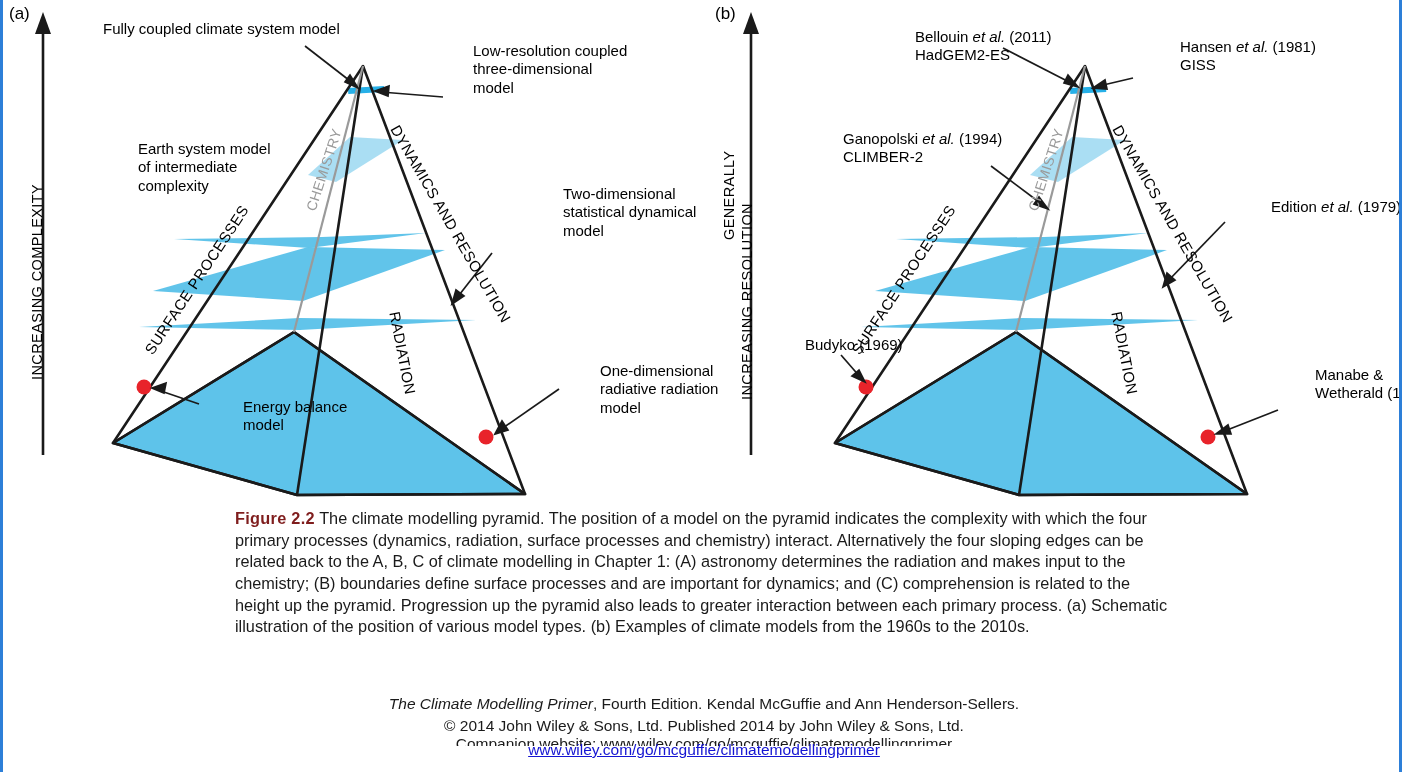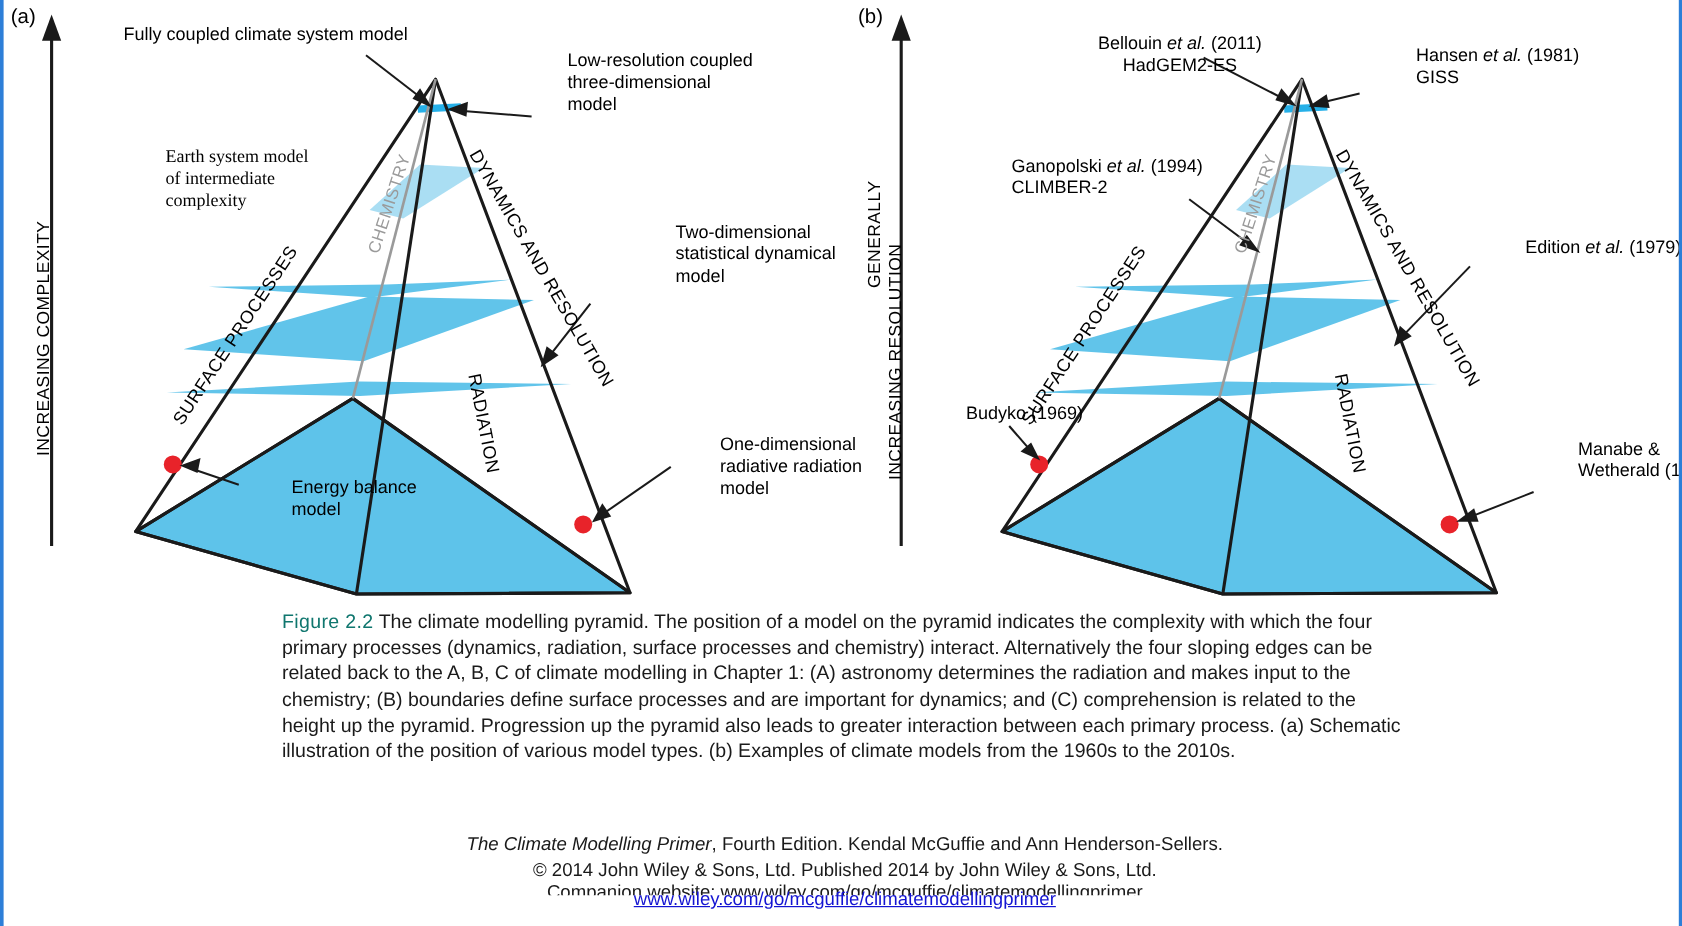--- a/index.html
+++ b/index.html
@@ -31,22 +31,22 @@
   }
   svg.fig { position:absolute; left:0; top:0; }
   .caption {
     position:absolute;
     left:232px; top:508px; width:940px;
     font-size:16.3px;
     line-height:1.33;
     color:#1a1a1a;
   }
   .caption b.figlbl {
-    color:#0f766e;
-    font-weight:normal;
+    color:#7f1d1d;
+    font-weight:bold;
     letter-spacing:0.3px;
   }
   .credit {
     position:absolute;
     left:0; top:693px; width:1402px;
     text-align:center;
     font-size:15.5px;
     line-height:1.4;
     color:#1a1a1a;
   }
@@ -169,21 +169,21 @@
 <div class="note" style="left:60px; top:20px;">
   <div>Fully coupled climate system model</div>
 </div>
 
 <div class="note" style="left:430px; top:42px;">
   <div>Low-resolution coupled</div>
   <div>three-dimensional</div>
   <div>model</div>
 </div>
 
-<div class="note" style="left:95px; top:122px;font-family:Liberation Serif, serif;">
+<div class="note" style="left:95px; top:140px;">
   <div>Earth system model</div>
   <div>of intermediate</div>
   <div>complexity</div>
 </div>
 
 <div class="note" style="left:520px; top:185px;">
   <div>Two-dimensional</div>
   <div>statistical dynamical</div>
   <div>model</div>
 </div>
@@ -200,21 +200,21 @@
 </div>
 
 <div class="axis-text" style="left:718px; top:240px; transform:rotate(-90deg);">GENERALLY</div>
 <div class="axis-text" style="left:736px; top:400px; transform:rotate(-90deg);">INCREASING RESOLUTION</div>
 
 <div class="axis-text" style="left:845px; top:348px; transform:rotate(-56.5deg); font-size:15px;">SURFACE PROCESSES</div>
 <div class="axis-text" style="left:1022px; top:208px; transform:rotate(-72deg); color:#9a9a9a; font-size:14px;">CHEMISTRY</div>
 <div class="axis-text" style="left:1121px; top:122px; transform:rotate(60deg); font-size:15px;">DYNAMICS AND RESOLUTION</div>
 <div class="axis-text" style="left:1122px; top:310px; transform:rotate(79deg); font-size:15px;">RADIATION</div>
 
-<div class="note" style="left:872px; top:28px;text-align:center;">
+<div class="note" style="left:872px; top:28px;">
   <div>
     <span>Bellouin</span>
     <span style="font-style:italic;">et al.</span>
     <span>(2011)</span>
   </div>
   <div>HadGEM2-ES</div>
 </div>
 
 <div class="note" style="left:1137px; top:38px;">
   <div>

